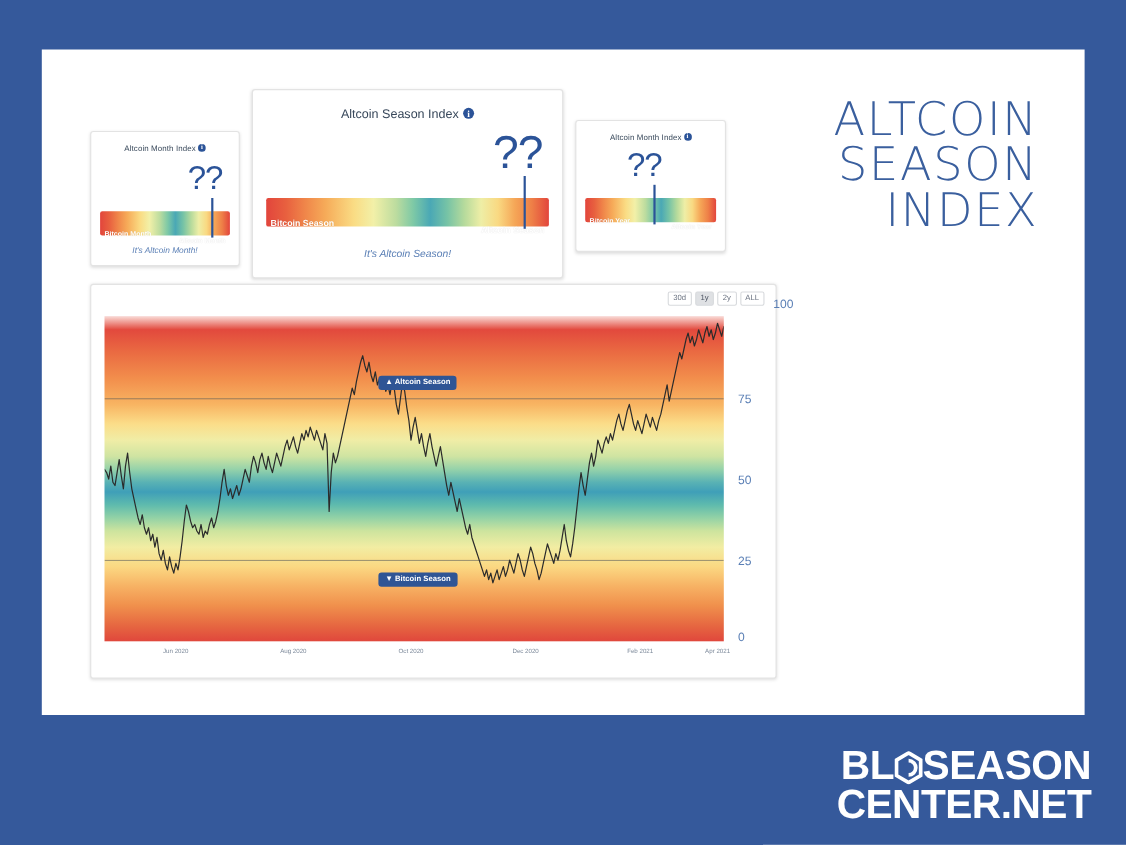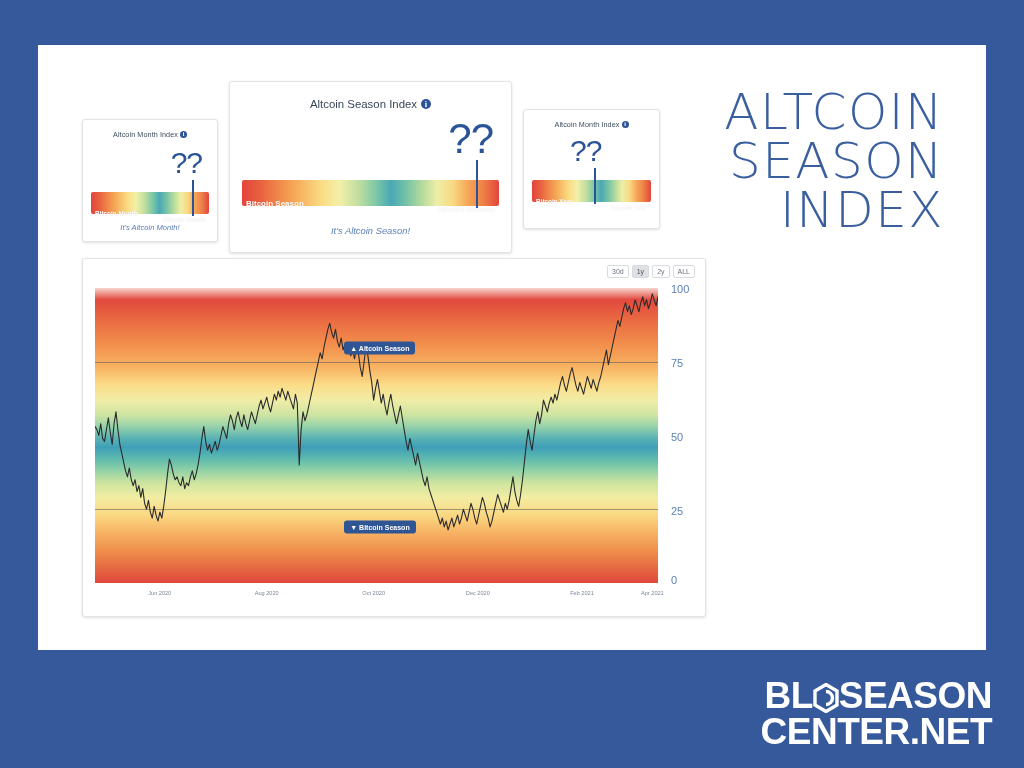--- a/index.html
+++ b/index.html
@@ -217,42 +217,42 @@
   }
   #badge-alt{ top:25%; left:42%; }
   #badge-btc{ top:75%; left:42%; }
 
   .y-label{
     position:absolute;
     color:#5a7fb5;
     font-size:11px;
     left:588px;
   }
-  #y100{ top:24px; }
+  #y100{ top:12px;margin-left:32px; }
   #y75 { top:98px; }
   #y50 { top:172px; }
   #y25 { top:246px; }
   #y0  { top:315px; }
 
   .x-label{
     position:absolute;
     top:331px;
     color:#7a8798;
     font-size:5.6px;
     transform:translateX(-50%);
   }
 
   
   #headline{
     position:absolute;
     right:80px; top:88px;
     width:290px;
     text-align:right;
     color:#3a5f9e;
-    font-size:50px;
+    font-size:42px;
     line-height:0.98;
     font-weight:300;
     letter-spacing:1.5px;
     font-family:"DejaVu Sans", sans-serif;
   }
   #headline div{ white-space:nowrap; }
 
   
   #logo{
     position:absolute;

